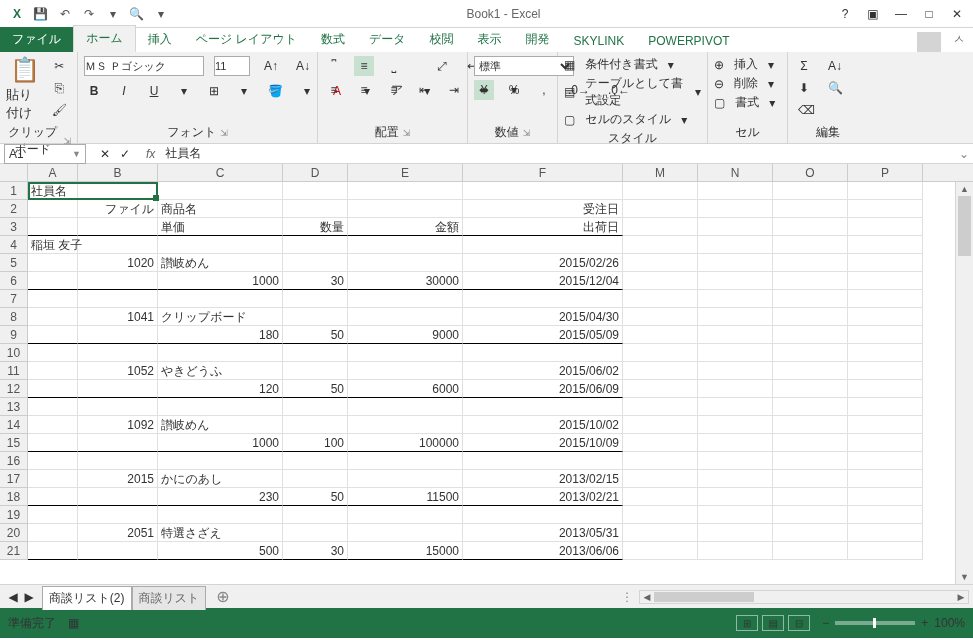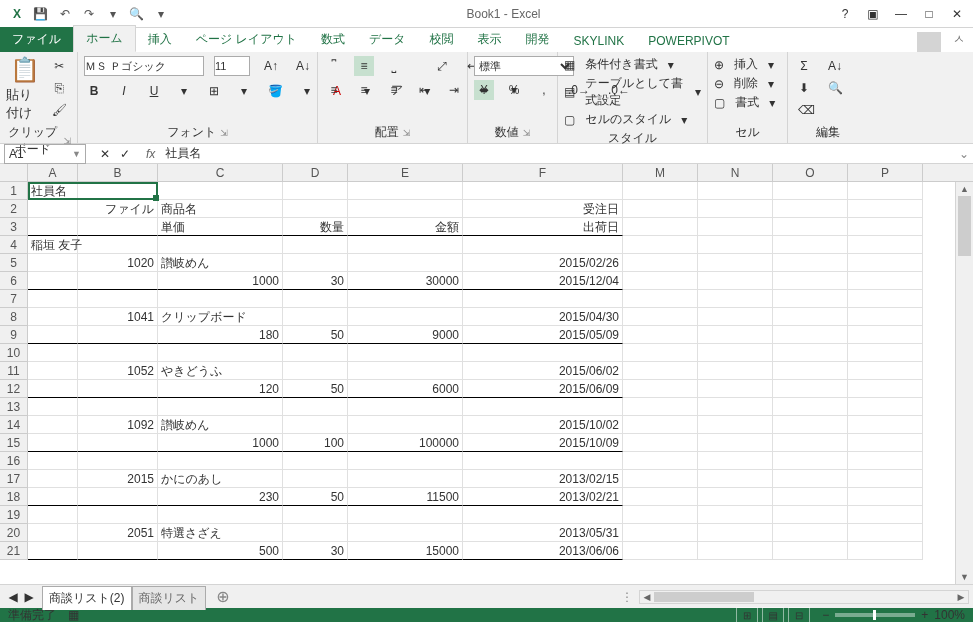--- a/index.html
+++ b/index.html
@@ -54,21 +54,21 @@
 .sheetbar{height:24px;border-top:1px solid #d4d4d4;display:flex;align-items:center;background:#f0f0f0}
 .sheetnav{display:flex;gap:2px;padding:0 6px;color:#888}
 .sheetnav span{width:14px;text-align:center}
 .sheettab{padding:3px 6px;background:#fff;border:1px solid #ababab;border-bottom:none;margin-top:2px}
 .sheettab.inactive{background:#e6e6e6;color:#666}
 .addsheet{padding:0 10px;color:#888;font-size:16px}
 .sheetbar .hscroll{flex:1;display:flex;align-items:center;justify-content:flex-end;padding-right:4px}
 .hscroll .track{width:330px;height:14px;background:#f0f0f0;border:1px solid #d4d4d4;position:relative;display:flex;align-items:center}
 .hscroll .track .thumb{position:absolute;left:14px;width:100px;top:1px;bottom:1px;background:#cdcdcd}
 .hscroll .track .arr{width:14px;text-align:center;color:#666;font-size:9px}
-.statusbar{height:14px;background:#217346;color:#fff;display:flex;align-items:center;padding:0 8px;font-size:11px}
+.statusbar{height:30px;background:#217346;color:#fff;display:flex;align-items:center;padding:0 8px;font-size:11px}
 .statusbar .left{flex:1;display:flex;gap:12px;align-items:center}
 .statusbar .views{display:flex;gap:4px}
 .statusbar .views span{width:22px;height:16px;border:1px solid rgba(255,255,255,.5);display:flex;align-items:center;justify-content:center;font-size:10px}
 .statusbar .zoom{display:flex;align-items:center;gap:6px;margin-left:12px}
 .statusbar .zslider{width:80px;height:4px;background:rgba(255,255,255,.4);position:relative}
 .statusbar .zslider::after{content:"";position:absolute;left:38px;top:-3px;width:3px;height:10px;background:#fff}
 .wA{width:50px}.wB{width:80px}.wC{width:125px}.wD{width:65px}.wE{width:115px}.wF{width:160px}.wM{width:75px}.wN{width:75px}.wO{width:75px}.wP{width:75px}
 </style>
 </head>
 <body>

